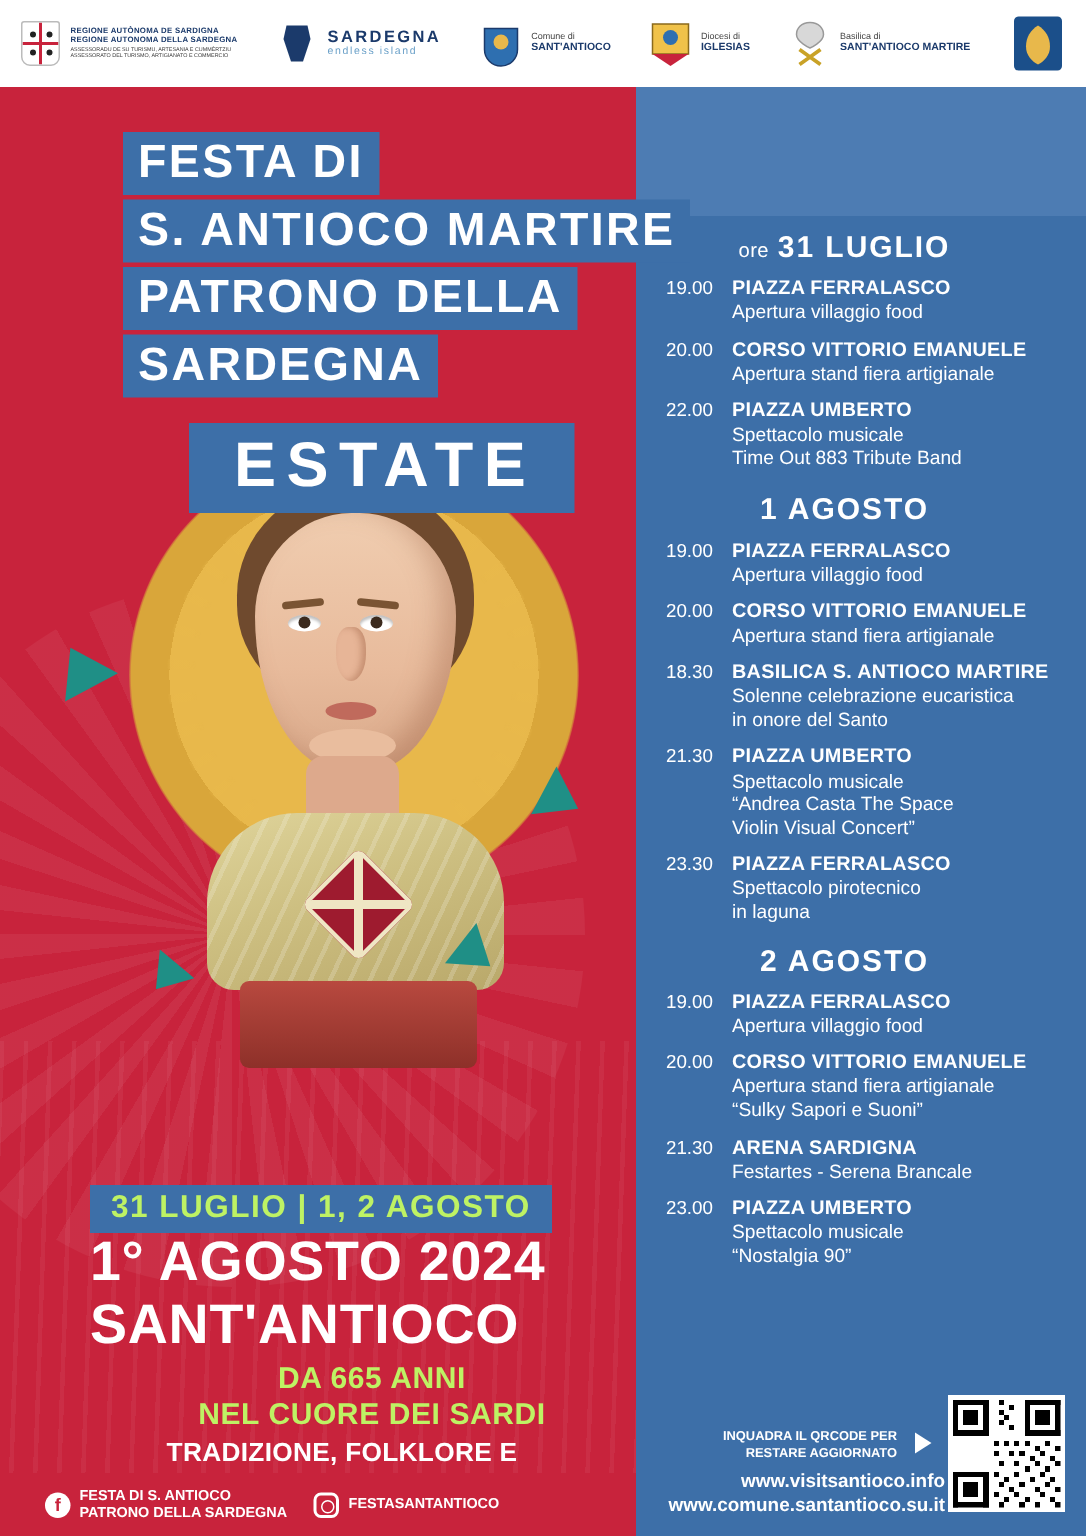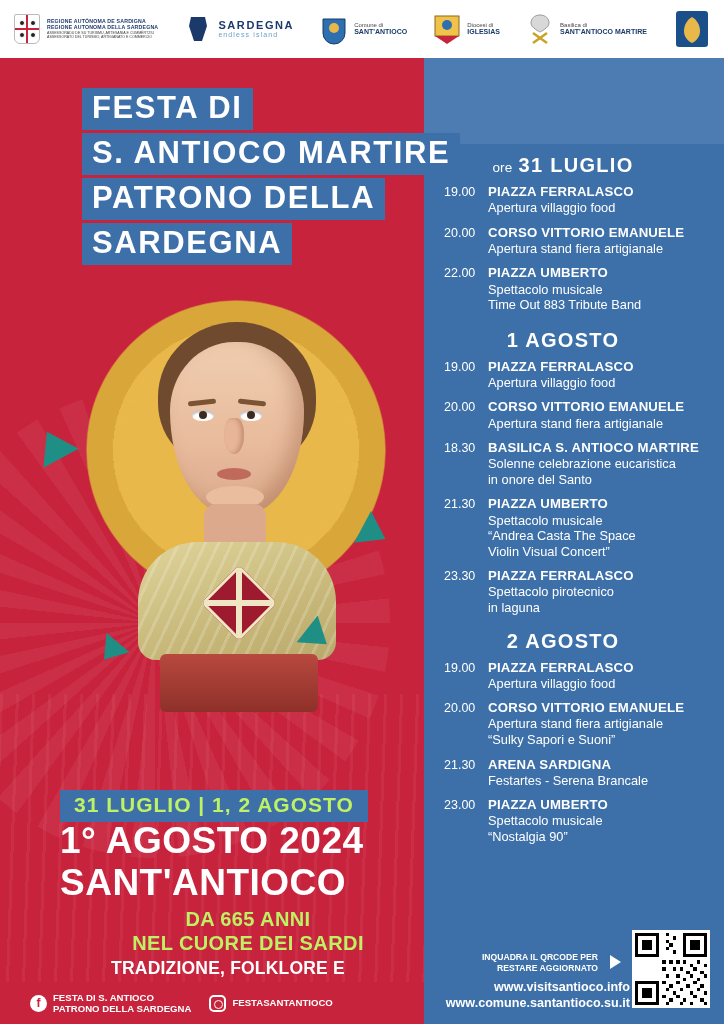--- a/index.html
+++ b/index.html
@@ -383,20 +383,21 @@
   <div class="tri a"></div>
   <div class="tri b"></div>
   <div class="tri c"></div>
   <div class="tri d"></div>
 
   <div class="title-wrap">
     <div><span class="t-line t1">FESTA DI</span></div>
     <div><span class="t-line t2">S. ANTIOCO MARTIRE</span></div>
     <div><span class="t-line t3">PATRONO DELLA</span></div>
     <div><span class="t-line t4">SARDEGNA</span></div>
+    <div><span class="estate">ESTATE</span></div>
   </div>
 
   <div class="dates-bar">31 LUGLIO | 1, 2 AGOSTO</div>
   <div class="big-date">1° AGOSTO 2024</div>
   <div class="big-town">SANT'ANTIOCO</div>
   <div class="anni" style="white-space:pre-line">DA 665 ANNI
 NEL CUORE DEI SARDI</div>
   <div class="tradizione" style="white-space:pre-line">TRADIZIONE, FOLKLORE E
 SPETTACOLI PER LE VIE DEL
 CENTRO STORICO DI SANT'ANTIOCO</div>

